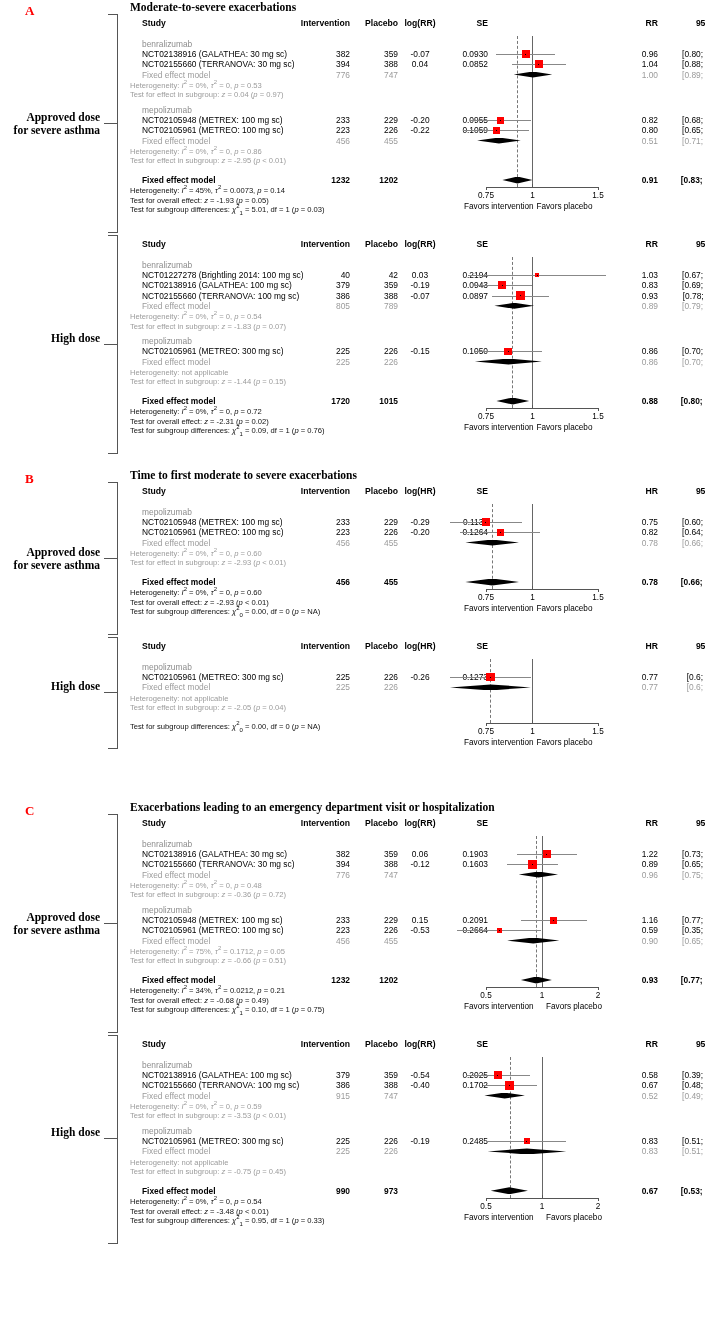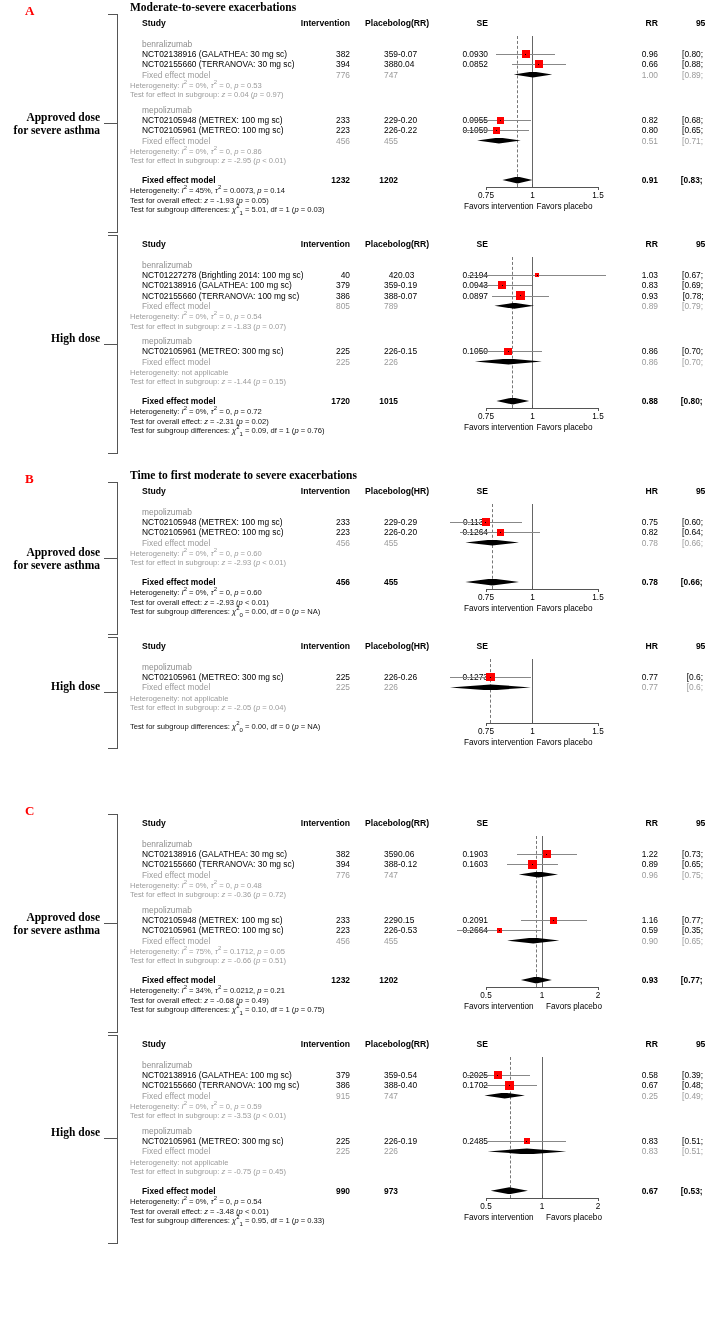--- a/index.html
+++ b/index.html
@@ -25,21 +25,21 @@
   .brk i{position:absolute;background:#555;display:block;}
 
   
   .block{position:absolute;}
 
   .row{position:absolute;left:12px;width:100%;height:10px;}
   .cell{position:absolute;font-size:8.4px;line-height:10px;white-space:nowrap;}
   .c-study{left:12px;text-align:left;}
   .c-int{left:140px;width:80px;text-align:right;}
   .c-pla{left:222px;width:46px;text-align:right;}
-  .c-log{left:268px;width:44px;text-align:left;}
+  .c-log{left:268px;width:44px;text-align:center;}
   .c-se{left:314px;width:44px;text-align:right;}
   .c-rr{left:490px;width:38px;text-align:right;}
   .c-ci{left:530px;width:64px;text-align:right;}
 
   .hdr .cell{font-weight:bold;font-size:8.6px;}
   .hdr .c-ci{letter-spacing:-0.1px;}
   .grp{color:#8d8d8d;}
   .dim{color:#9b9b9b;}
   .bold{font-weight:bold;}
   .stat{font-size:7.6px;line-height:9.5px;color:#111;}
@@ -94,21 +94,21 @@
         <div class="cell c-se">0.0930</div>
         <div class="cell c-rr">0.96</div>
         <div class="cell c-ci">[0.80; 1.15]</div>
       </div>
       <div class="row" style="top: 41.4px;">
         <div class="cell c-study">NCT02155660 (TERRANOVA: 30 mg sc)</div>
         <div class="cell c-int">394</div>
         <div class="cell c-pla">388</div>
         <div class="cell c-log">0.04</div>
         <div class="cell c-se">0.0852</div>
-        <div class="cell c-rr">0.66</div>
+        <div class="cell c-rr">1.04</div>
         <div class="cell c-ci">[0.88; 1.23]</div>
       </div>
       <div class="row" style="top: 51.6px;">
         <div class="cell c-study dim">Fixed effect model</div>
         <div class="cell c-int dim">776</div>
         <div class="cell c-pla dim">747</div>
         <div class="cell c-rr dim">1.00</div>
         <div class="cell c-ci dim">[0.89; 1.13]</div>
       </div>
       <div class="cell stat dim" style="left: 12px; top: 62.8px; position: absolute;">Heterogeneity: <span class="it">I</span><sup>2</sup> = 0%, <span class="it">τ</span><sup>2</sup> = 0, <span class="it">p</span> = 0.53</div>
@@ -434,20 +434,21 @@
       </div>
     </div>
     <div class="brk" style="left: 108px; top: 637px; width: 10px; height: 112.4px;">
       <i style="left: 9px; top: 0px; width: 1px; height: 112.4px;"></i>
       <i style="left: 0px; top: 0px; width: 10px; height: 1px;"></i>
       <i style="left: 0px; top: 111.4px; width: 10px; height: 1px;"></i>
     </div>
     <div class="side-label" style="right: 605px; top: 680.2px;">High dose</div>
     <div class="brk" style="left: 104px; top: 692.2px; width: 14px; height: 1px; background: rgb(85, 85, 85);"></div>
     <div class="panel-letter" style="left: 25px; top: 804px;">C</div>
+    <div class="plot-title" style="left: 130px; top: 802px;">Exacerbations leading to an emergency department visit or hospitalization</div>
     <div class="block" style="left: 118px; top: 818px; width: 587px; height: 227px;">
       <div class="row hdr" style="top: 0px;">
         <div class="cell c-study">Study</div>
         <div class="cell c-int">Intervention</div>
         <div class="cell c-pla">Placebo</div>
         <div class="cell c-log">log(RR)</div>
         <div class="cell c-se">SE</div>
         <div class="cell c-rr">RR</div>
         <div class="cell c-ci">95%-CI</div>
       </div>
@@ -583,21 +584,21 @@
         <div class="cell c-pla">388</div>
         <div class="cell c-log">-0.40</div>
         <div class="cell c-se">0.1702</div>
         <div class="cell c-rr">0.67</div>
         <div class="cell c-ci">[0.48; 0.94]</div>
       </div>
       <div class="row" style="top: 51.6px;">
         <div class="cell c-study dim">Fixed effect model</div>
         <div class="cell c-int dim">915</div>
         <div class="cell c-pla dim">747</div>
-        <div class="cell c-rr dim">0.25</div>
+        <div class="cell c-rr dim">0.52</div>
         <div class="cell c-ci dim">[0.49; 0.81]</div>
       </div>
       <div class="cell stat dim" style="left: 12px; top: 62.8px; position: absolute;">Heterogeneity: <span class="it">I</span><sup>2</sup> = 0%, <span class="it">τ</span><sup>2</sup> = 0, <span class="it">p</span> = 0.59</div>
       <div class="cell stat dim" style="left: 12px; top: 72.4px; position: absolute;">Test for effect in subgroup: <span class="it">z</span> = -3.53 (<span class="it">p</span> &lt; 0.01)</div>
       <div class="row" style="top: 87px;">
         <div class="cell c-study grp">mepolizumab</div>
       </div>
       <div class="row" style="top: 97.2px;">
         <div class="cell c-study">NCT02105961 (METREO: 300 mg sc)</div>
         <div class="cell c-int">225</div>

